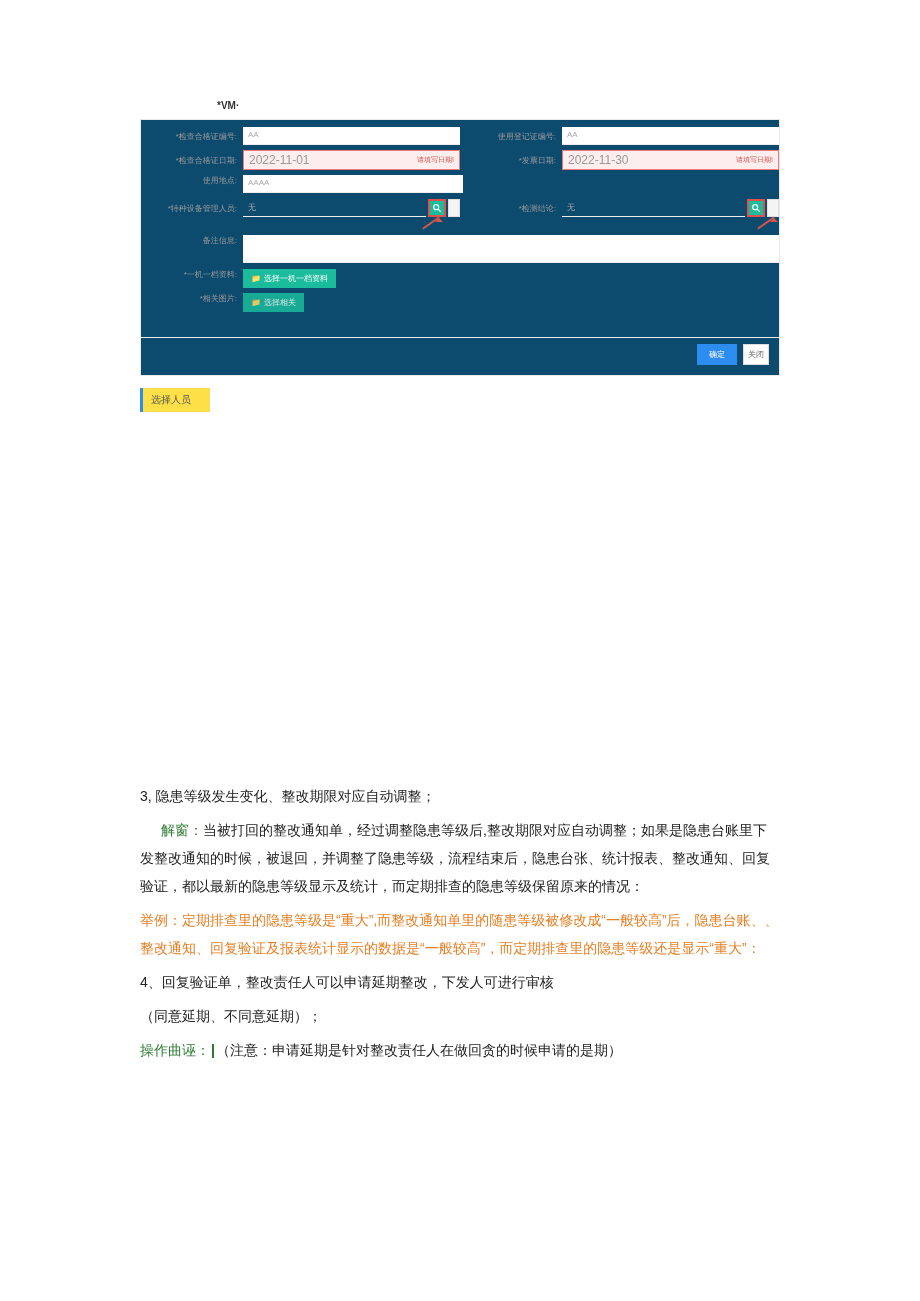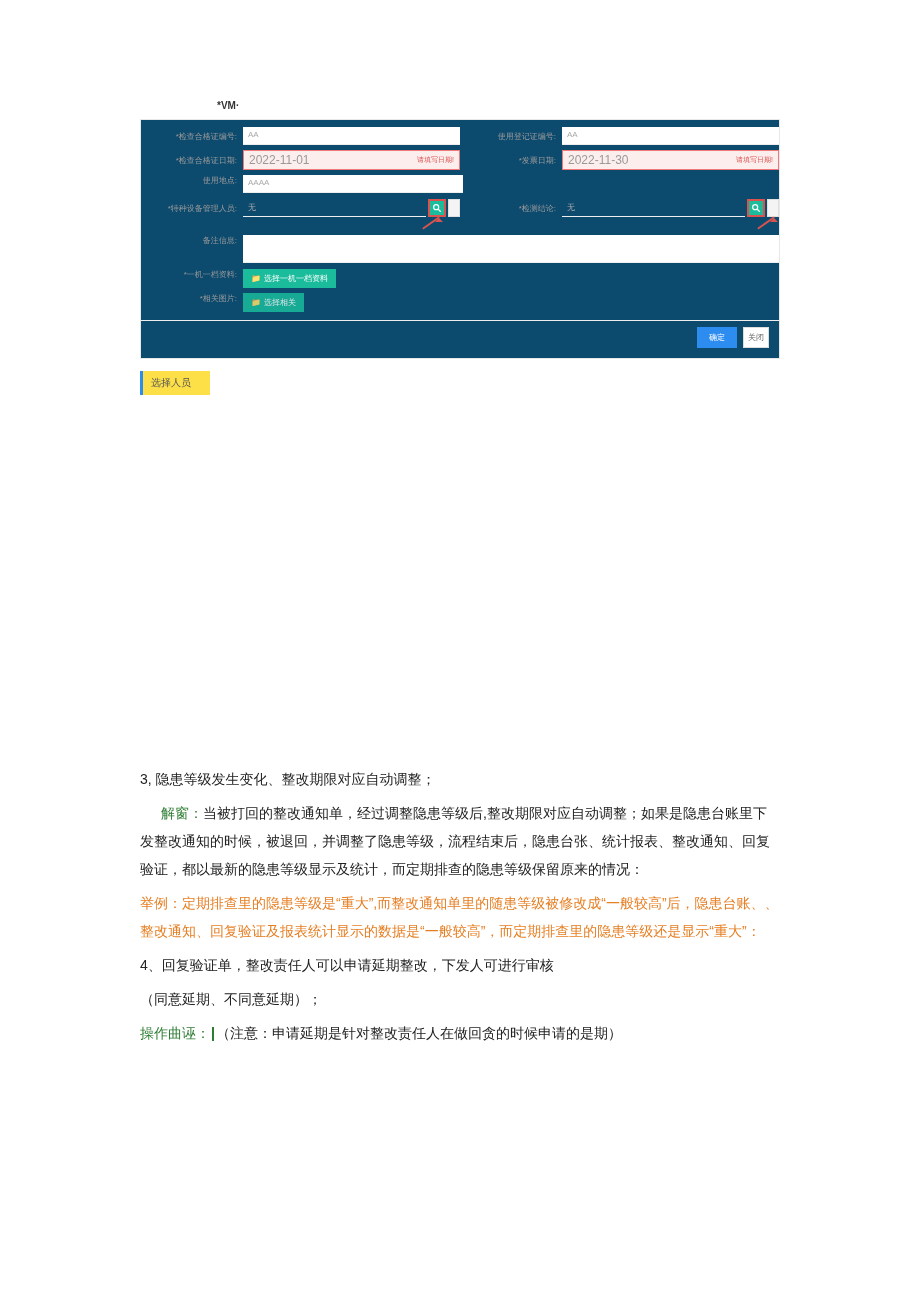--- a/index.html
+++ b/index.html
@@ -144,21 +144,21 @@
       gap: 3px;
       cursor: pointer;
     }
     .upload-btn.dim { opacity: 0.85; }
     .footer-btns {
       display: flex;
       justify-content: flex-end;
       gap: 6px;
       padding: 6px 10px;
       border-top: 1px solid #eee;
-      margin-top: 6px;
+      margin-top: 23px;
     }
     .btn-primary {
       background: #2d8cf0;
       color: #fff;
       font-size: 8px;
       padding: 4px 12px;
       border: none;
       cursor: pointer;
     }
     .btn-default {

